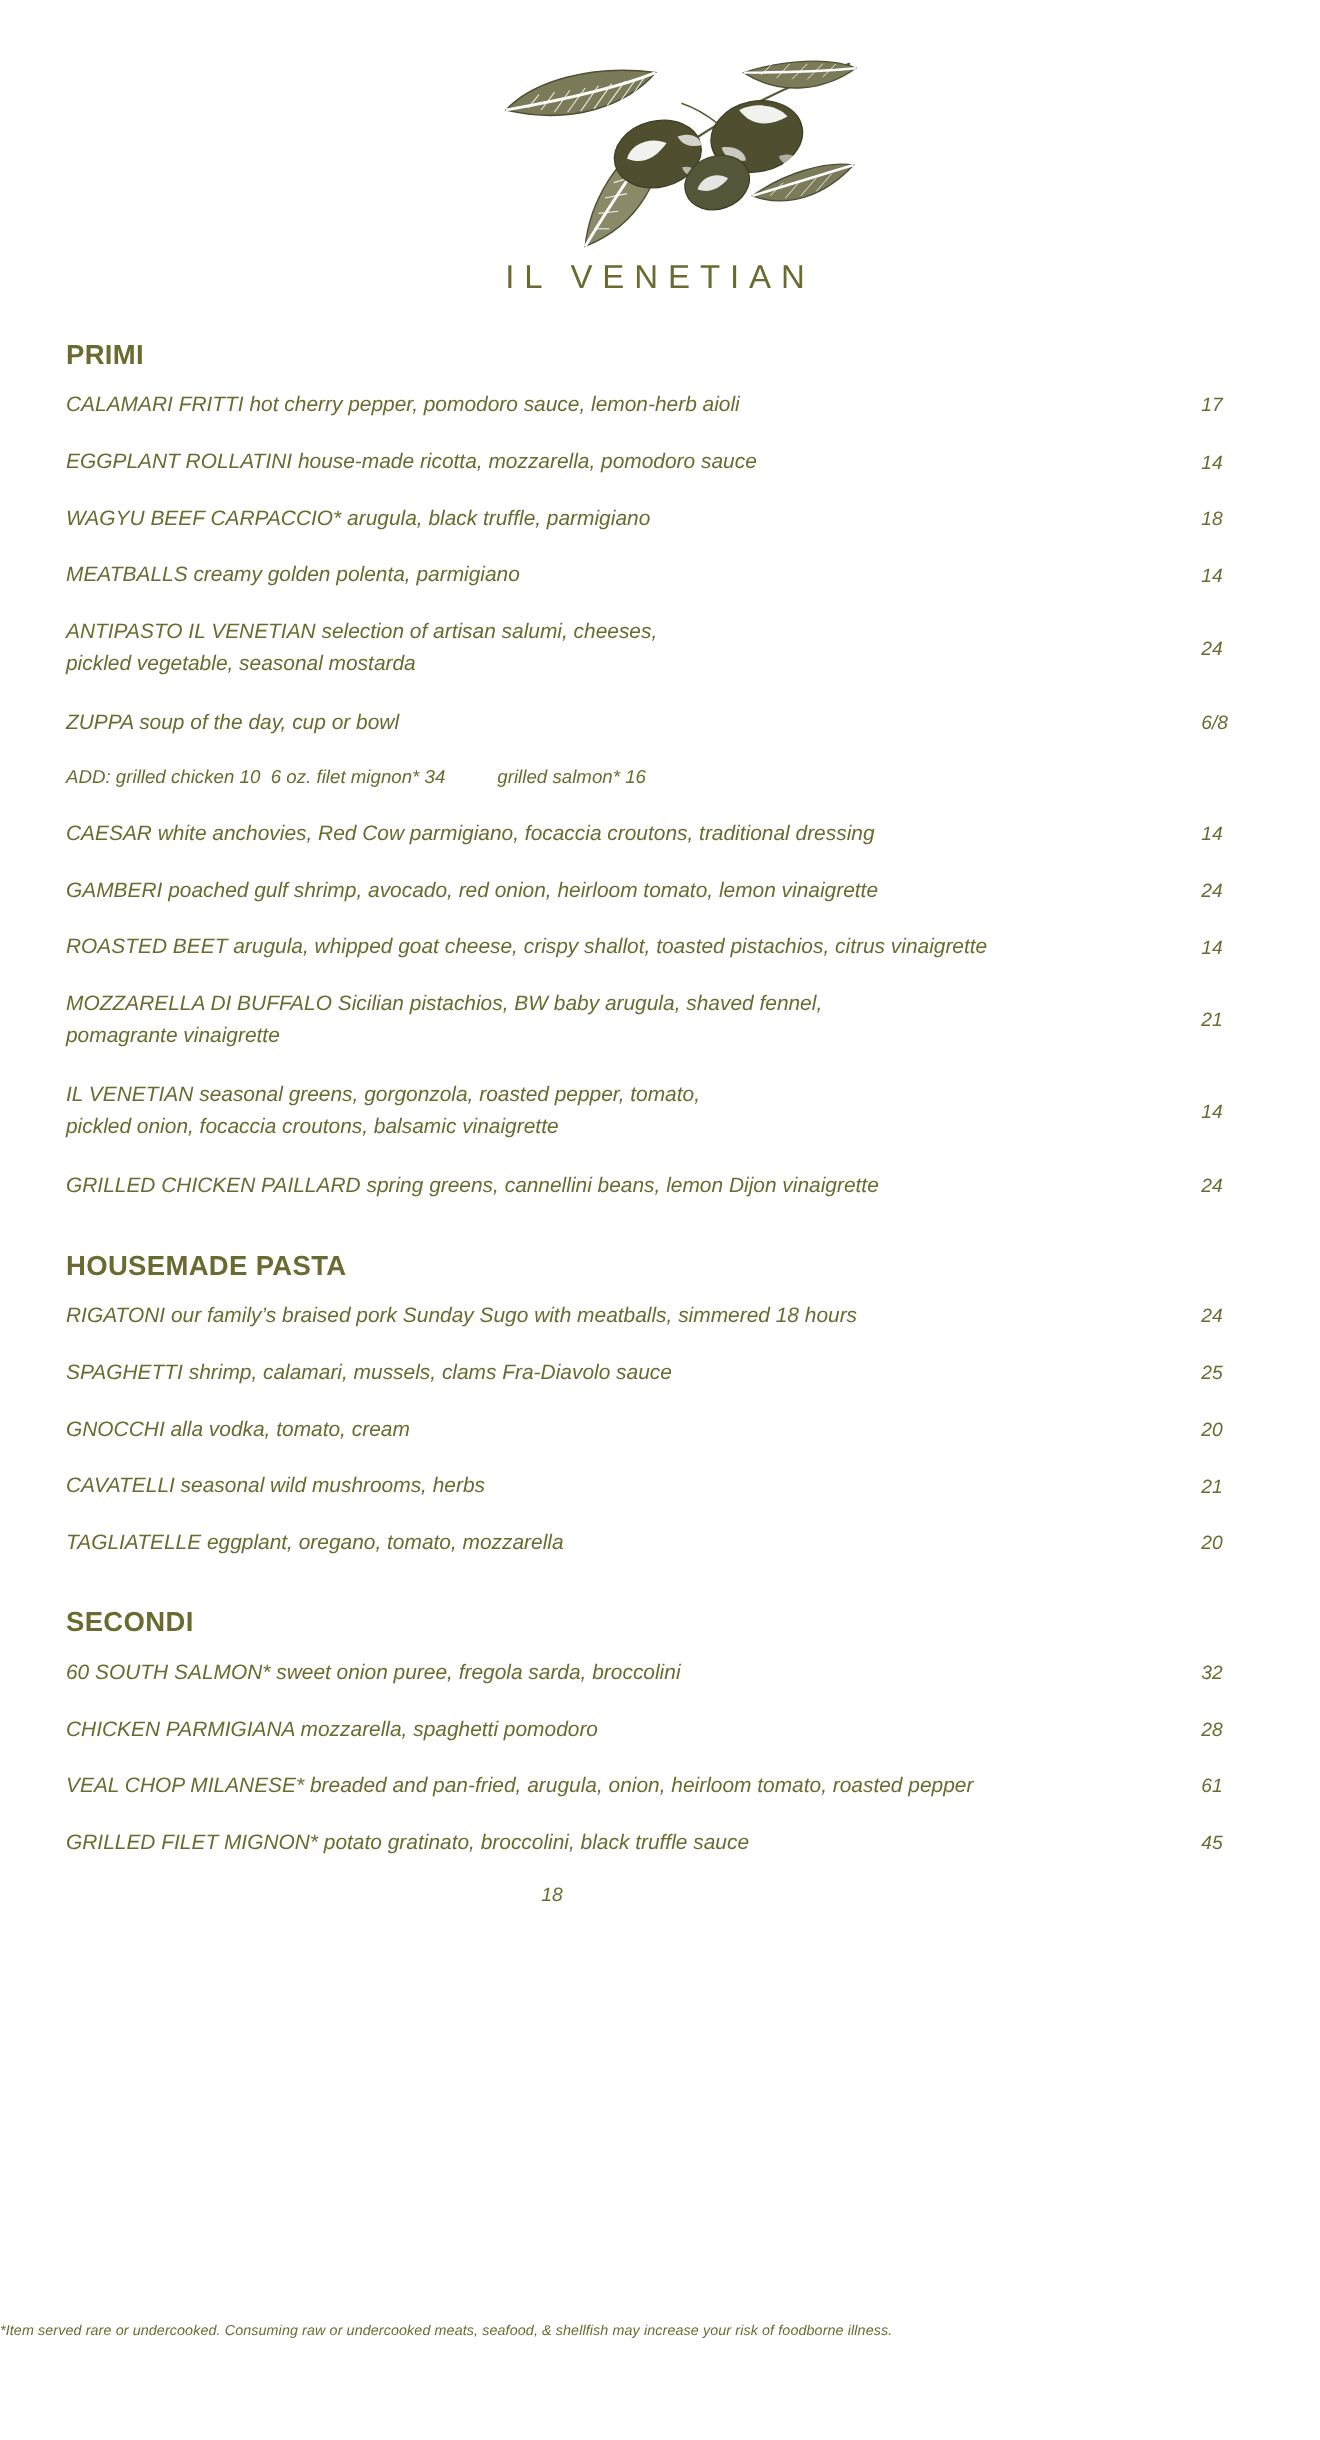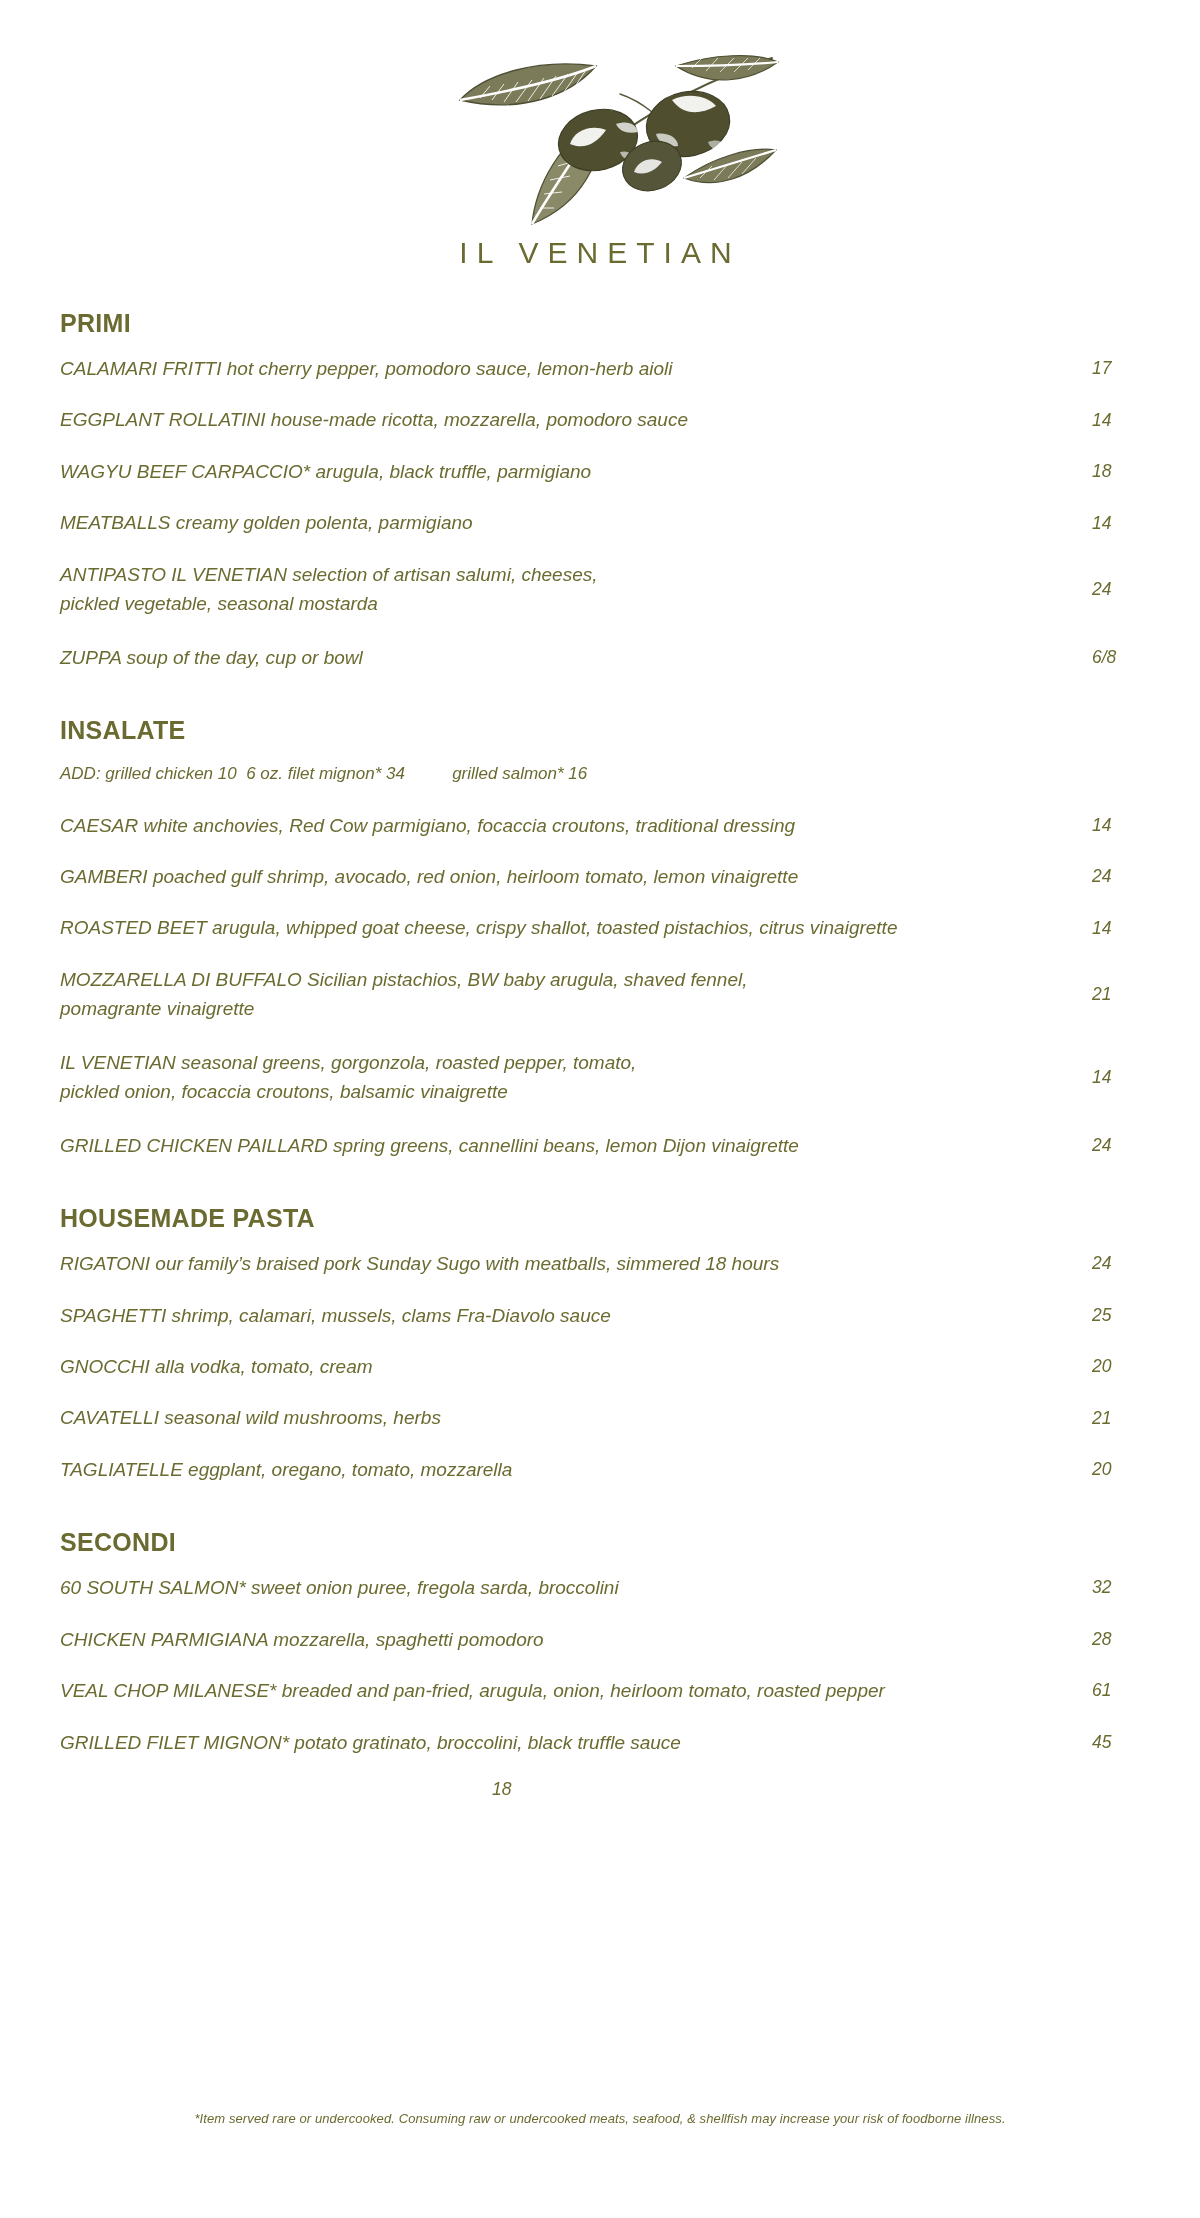--- a/index.html
+++ b/index.html
@@ -93,21 +93,21 @@
     padding-left: 12px;
     white-space: nowrap;
   }
 
   
   .footer-note {
     position: absolute;
     left: 0;
     right: 0;
     bottom: 92px;
-    text-align: center;
+    text-align: left;
     font-style: italic;
     font-size: 13px;
     color: #6b6b31;
     letter-spacing: 0.1px;
   }
 </style>
 </head>
 <body>
 
 <div class="page">
@@ -223,21 +223,20 @@
         <div class="item-desc" style="flex-basis:600px;max-width:600px;">ANTIPASTO IL VENETIAN selection of artisan salumi, cheeses, pickled vegetable, seasonal mostarda</div>
         <div class="item-price" style="padding-left:432px;">24</div>
       </div>
       <div class="item">
         <div class="item-desc">ZUPPA soup of the day, cup or bowl</div>
         <div class="item-price">6/8</div>
       </div>
     </div>
 
     <div class="section">
-      <h2 class="section-title">INSALATE</h2>
       <div class="note-row">ADD: grilled chicken 10  6 oz. filet mignon* 34          grilled salmon* 16</div>
       <div class="item">
         <div class="item-desc">CAESAR white anchovies, Red Cow parmigiano, focaccia croutons, traditional dressing</div>
         <div class="item-price">14</div>
       </div>
       <div class="item">
         <div class="item-desc">GAMBERI poached gulf shrimp, avocado, red onion, heirloom tomato, lemon vinaigrette</div>
         <div class="item-price">24</div>
       </div>
       <div class="item">

